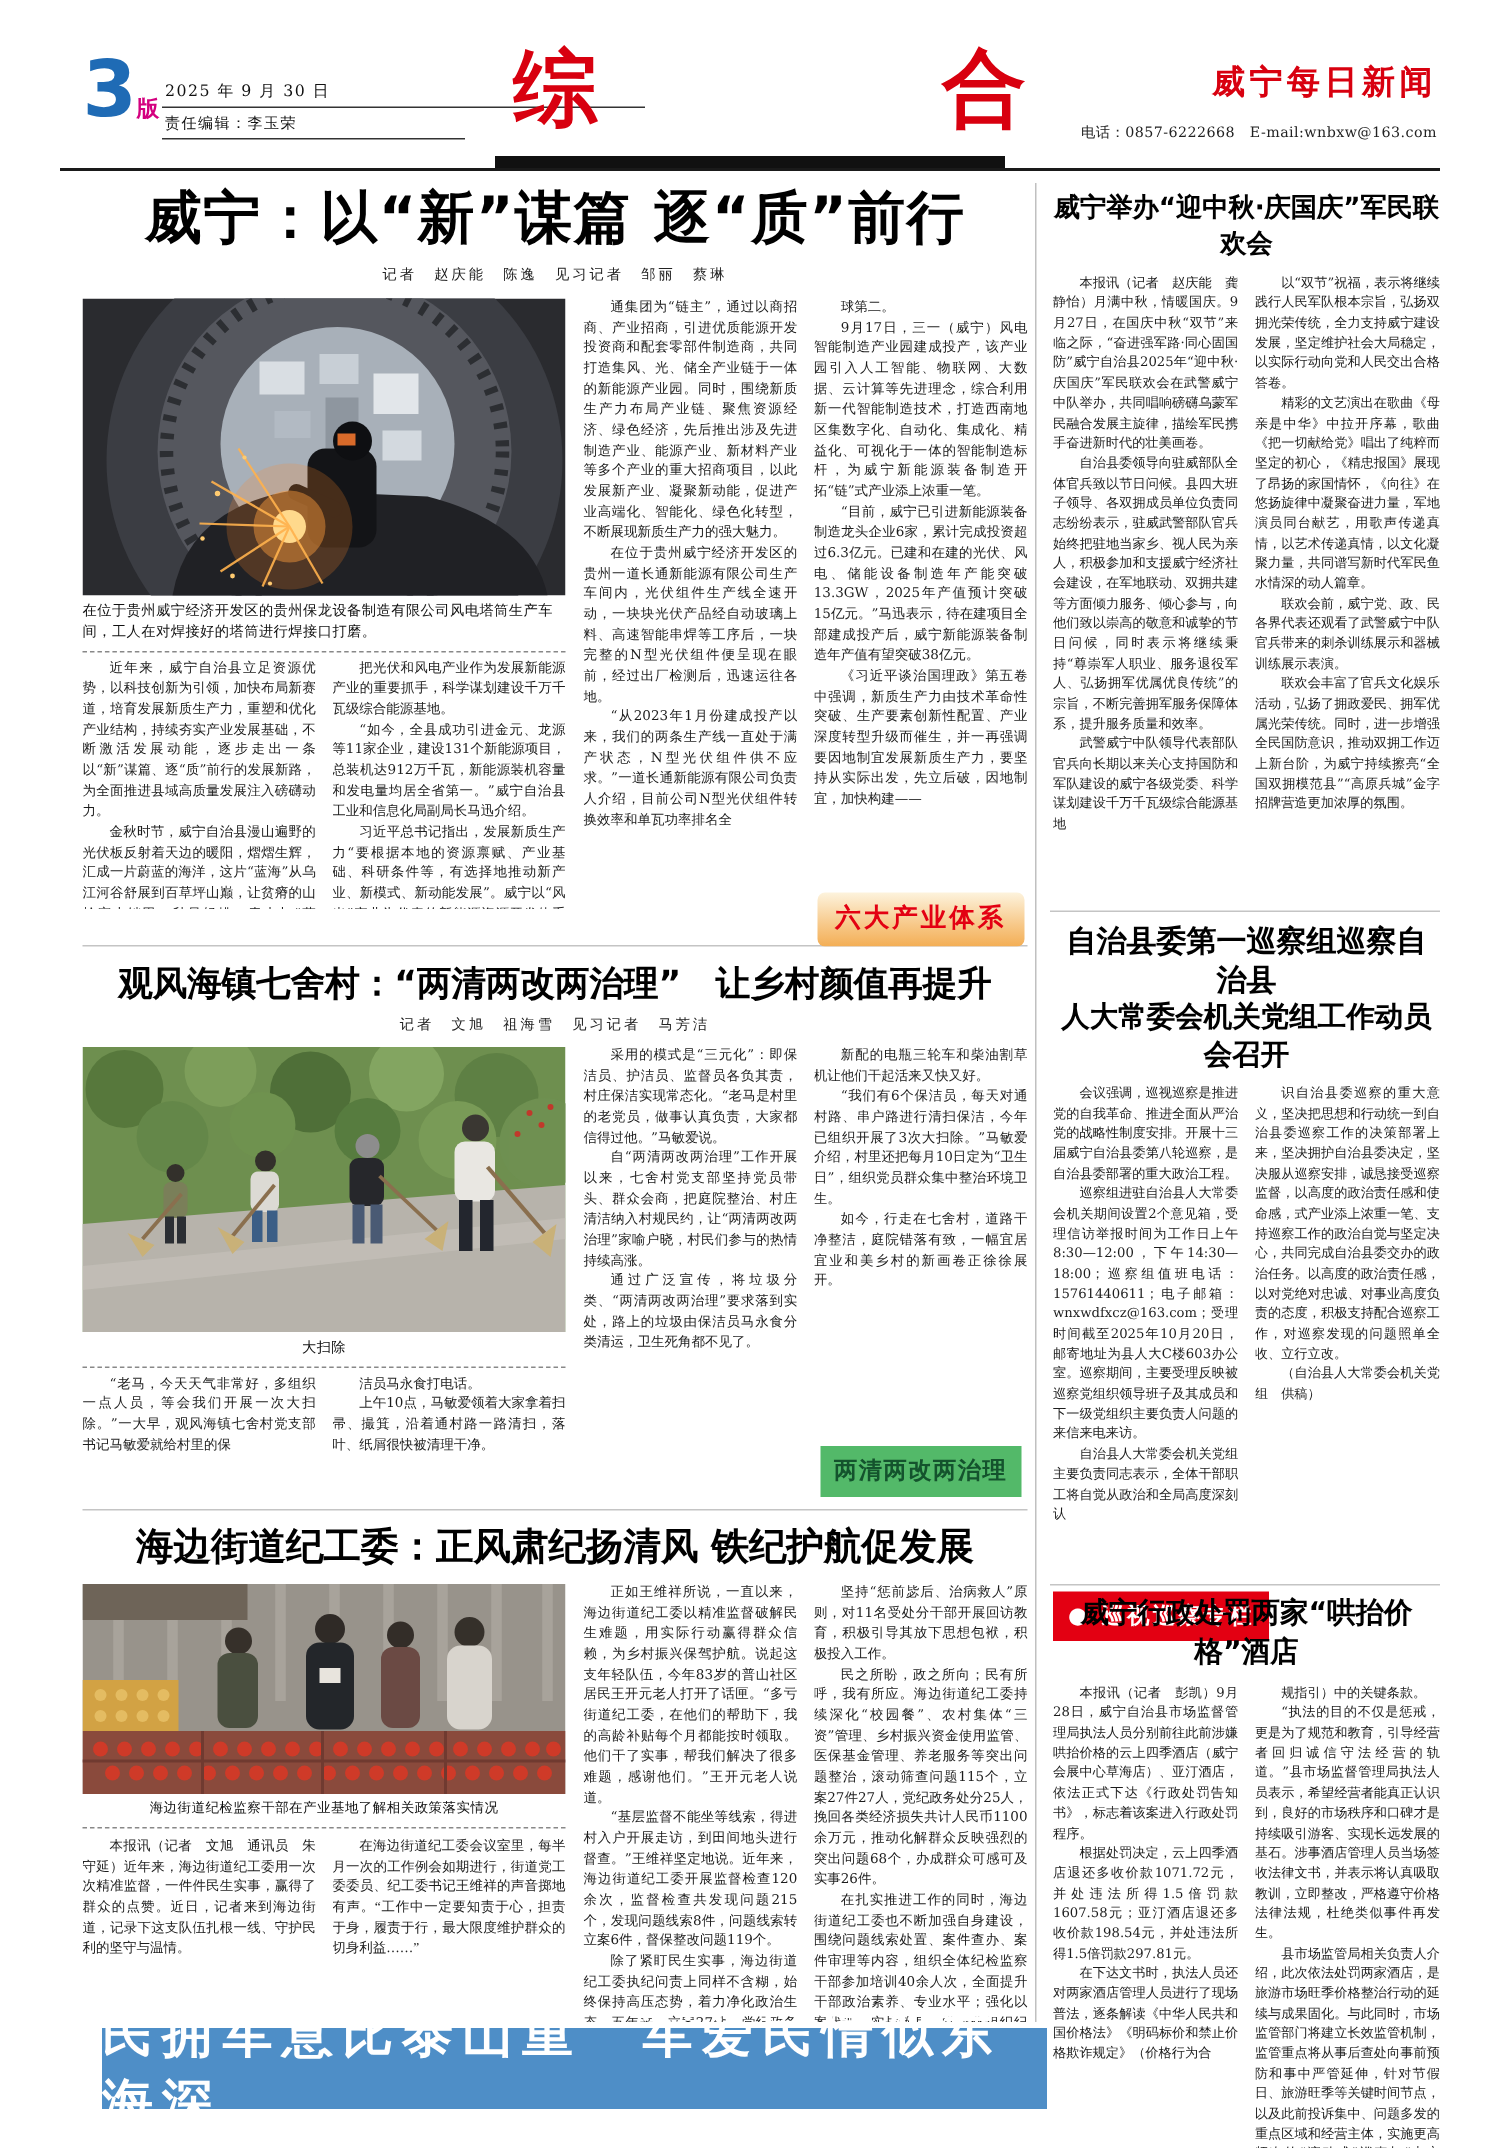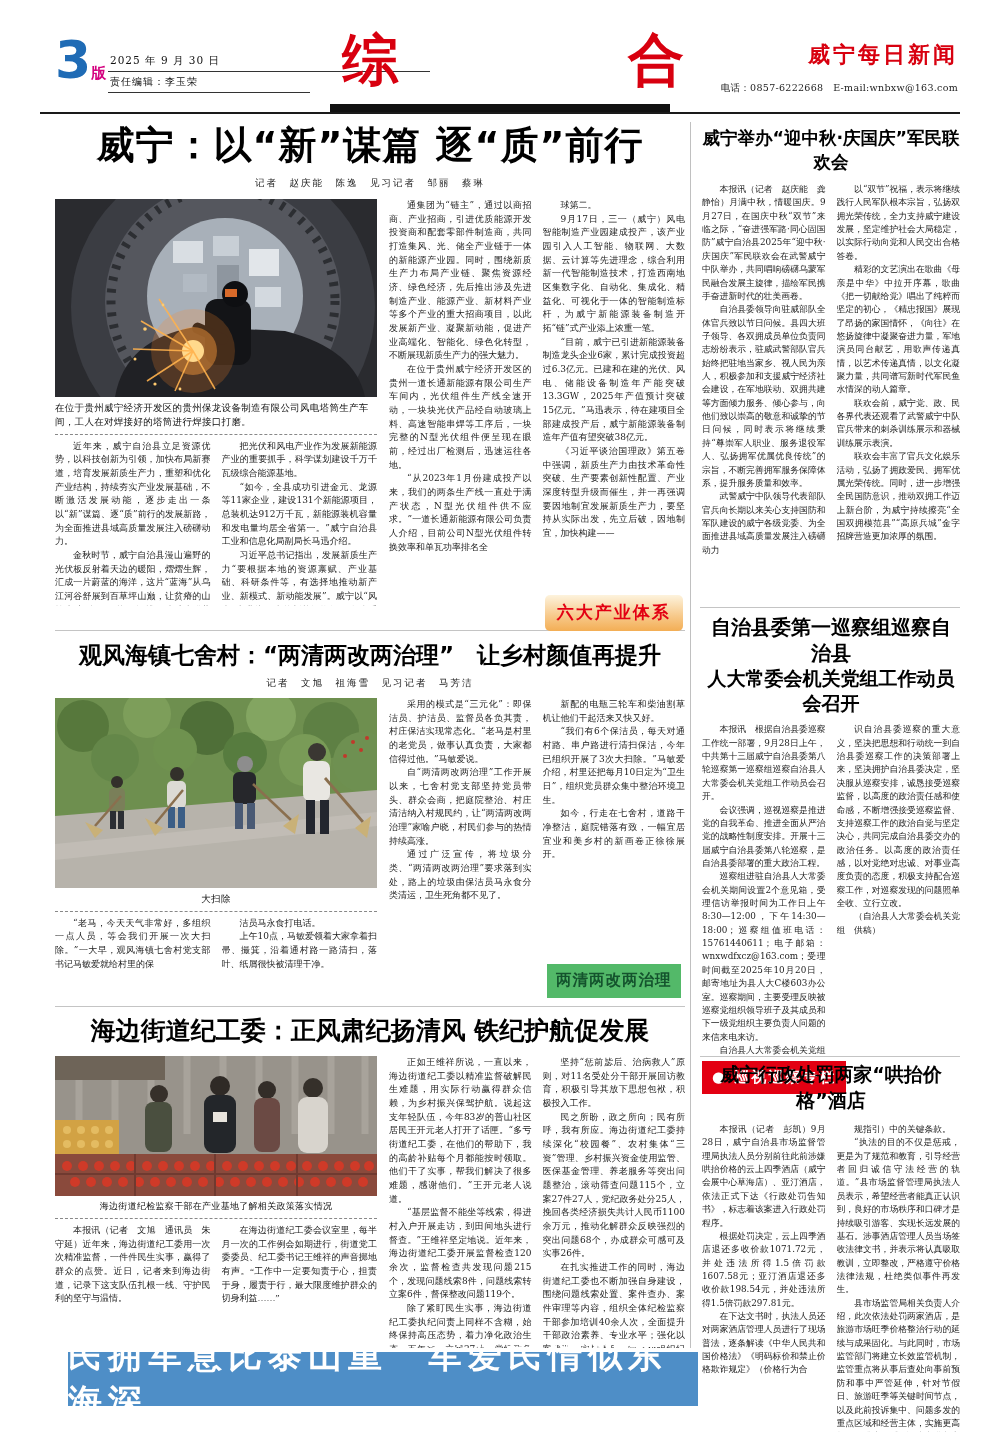--- a/index.html
+++ b/index.html
@@ -348,44 +348,43 @@
   <div id="banner" class="abs" style="top:1352px;left:68px;width:630px;height:54px;">
     <span>民拥军意比泰山重　军爱民情似东海深</span>
   </div>
 
   <div class="abs" style="top:126px;left:702px;width:258px;">
     <h3 class="atitle" style="font-size:17.5px;">威宁举办“迎中秋·庆国庆”军民联欢会</h3>
     <div class="cols body" style="height:438px;margin-top:9px;font-size:8.8px;">
       <div class="col">
           <p class="para">本报讯（记者　赵庆能　龚静怡）月满中秋，情暖国庆。9月27日，在国庆中秋“双节”来临之际，“奋进强军路·同心固国防”威宁自治县2025年“迎中秋·庆国庆”军民联欢会在武警威宁中队举办，共同唱响磅礴乌蒙军民融合发展主旋律，描绘军民携手奋进新时代的壮美画卷。</p>
           <p class="para">自治县委领导向驻威部队全体官兵致以节日问候。县四大班子领导、各双拥成员单位负责同志纷纷表示，驻威武警部队官兵始终把驻地当家乡、视人民为亲人，积极参加和支援威宁经济社会建设，在军地联动、双拥共建等方面倾力服务、倾心参与，向他们致以崇高的敬意和诚挚的节日问候，同时表示将继续秉持“尊崇军人职业、服务退役军人、弘扬拥军优属优良传统”的宗旨，不断完善拥军服务保障体系，提升服务质量和效率。</p>
-          <p class="para">武警威宁中队领导代表部队官兵向长期以来关心支持国防和军队建设的威宁各级党委、为全面推进县域高质量发展注入磅礴动力</p>
+          <p class="para">武警威宁中队领导代表部队官兵向长期以来关心支持国防和军队建设的威宁各级党委、科学谋划建设千万千瓦级综合能源基地</p>
         </div>
       <div class="col">
           <p class="para">以“双节”祝福，表示将继续践行人民军队根本宗旨，弘扬双拥光荣传统，全力支持威宁建设发展，坚定维护社会大局稳定，以实际行动向党和人民交出合格答卷。</p>
           <p class="para">精彩的文艺演出在歌曲《母亲是中华》中拉开序幕，歌曲《把一切献给党》唱出了纯粹而坚定的初心，《精忠报国》展现了昂扬的家国情怀，《向往》在悠扬旋律中凝聚奋进力量，军地演员同台献艺，用歌声传递真情，以艺术传递真情，以文化凝聚力量，共同谱写新时代军民鱼水情深的动人篇章。</p>
           <p class="para">联欢会前，威宁党、政、民各界代表还观看了武警威宁中队官兵带来的刺杀训练展示和器械训练展示表演。</p>
           <p class="para">联欢会丰富了官兵文化娱乐活动，弘扬了拥政爱民、拥军优属光荣传统。同时，进一步增强全民国防意识，推动双拥工作迈上新台阶，为威宁持续擦亮“全国双拥模范县”“高原兵城”金字招牌营造更加浓厚的氛围。</p>
         </div>
     </div>
   </div>
 
   <div class="abs" style="top:614px;left:702px;width:258px;">
     <h3 class="atitle" style="font-size:20px;line-height:1.3;margin:0;">自治县委第一巡察组巡察自治县</h3>
     <h3 class="atitle" style="font-size:19px;line-height:1.3;margin:0;">人大常委会机关党组工作动员会召开</h3>
     <div class="cols body" style="height:332px;margin-top:8px;font-size:8.8px;">
       <div class="col">
-          <p class="para">本报讯　根据自治县委巡察工作统一部署，9月28日上午，中共第十三届威宁自治县委第八轮巡察第一巡察组巡察自治县人大常委会机关党组工作动员会召开。</p>
           <p class="para">会议强调，巡视巡察是推进党的自我革命、推进全面从严治党的战略性制度安排。开展十三届威宁自治县委第八轮巡察，是自治县委部署的重大政治工程。</p>
           <p class="para">巡察组进驻自治县人大常委会机关期间设置2个意见箱，受理信访举报时间为工作日上午8:30—12:00，下午14:30—18:00；巡察组值班电话：15761440611；电子邮箱：wnxwdfxcz@163.com；受理时间截至2025年10月20日，邮寄地址为县人大C楼603办公室。巡察期间，主要受理反映被巡察党组织领导班子及其成员和下一级党组织主要负责人问题的来信来电来访。</p>
           <p class="para">自治县人大常委会机关党组主要负责同志表示，全体干部职工将自觉从政治和全局高度深刻认</p>
         </div>
       <div class="col" style="display:flex;flex-direction:column;">
         <div style="flex:1;overflow:hidden;">
-            <p class="para">识自治县委巡察的重大意义，坚决把思想和行动统一到自治县委巡察工作的决策部署上来，坚决拥护自治县委决定，坚决服从巡察安排，诚恳接受巡察监督，以高度的政治责任感和使命感，不断增强接受巡察监督、支持巡察工作的政治自觉与坚定决心，共同完成自治县委交办的政治任务。以高度的政治责任感，以对党绝对忠诚、对事业高度负责的态度，积极支持配合巡察工作，对巡察发现的问题照单全收、立行立改。</p>
+            <p class="para">识自治县委巡察的重大意义，坚决把思想和行动统一到自治县委巡察工作的决策部署上来，坚决拥护自治县委决定，坚决服从巡察安排，诚恳接受巡察监督，以高度的政治责任感和使命感，式产业添上浓重一笔、支持巡察工作的政治自觉与坚定决心，共同完成自治县委交办的政治任务。以高度的政治责任感，以对党绝对忠诚、对事业高度负责的态度，积极支持配合巡察工作，对巡察发现的问题照单全收、立行立改。</p>
             <p class="para">（自治县人大常委会机关党组　供稿）</p>
           </div>
       </div>
     </div>
     <div style="text-align:left;margin-top:6px;">
       <span class="badge-red">● 巡视巡察专栏</span>
     </div>
   </div>
 
   <div class="abs" style="top:1062px;left:702px;width:258px;">

